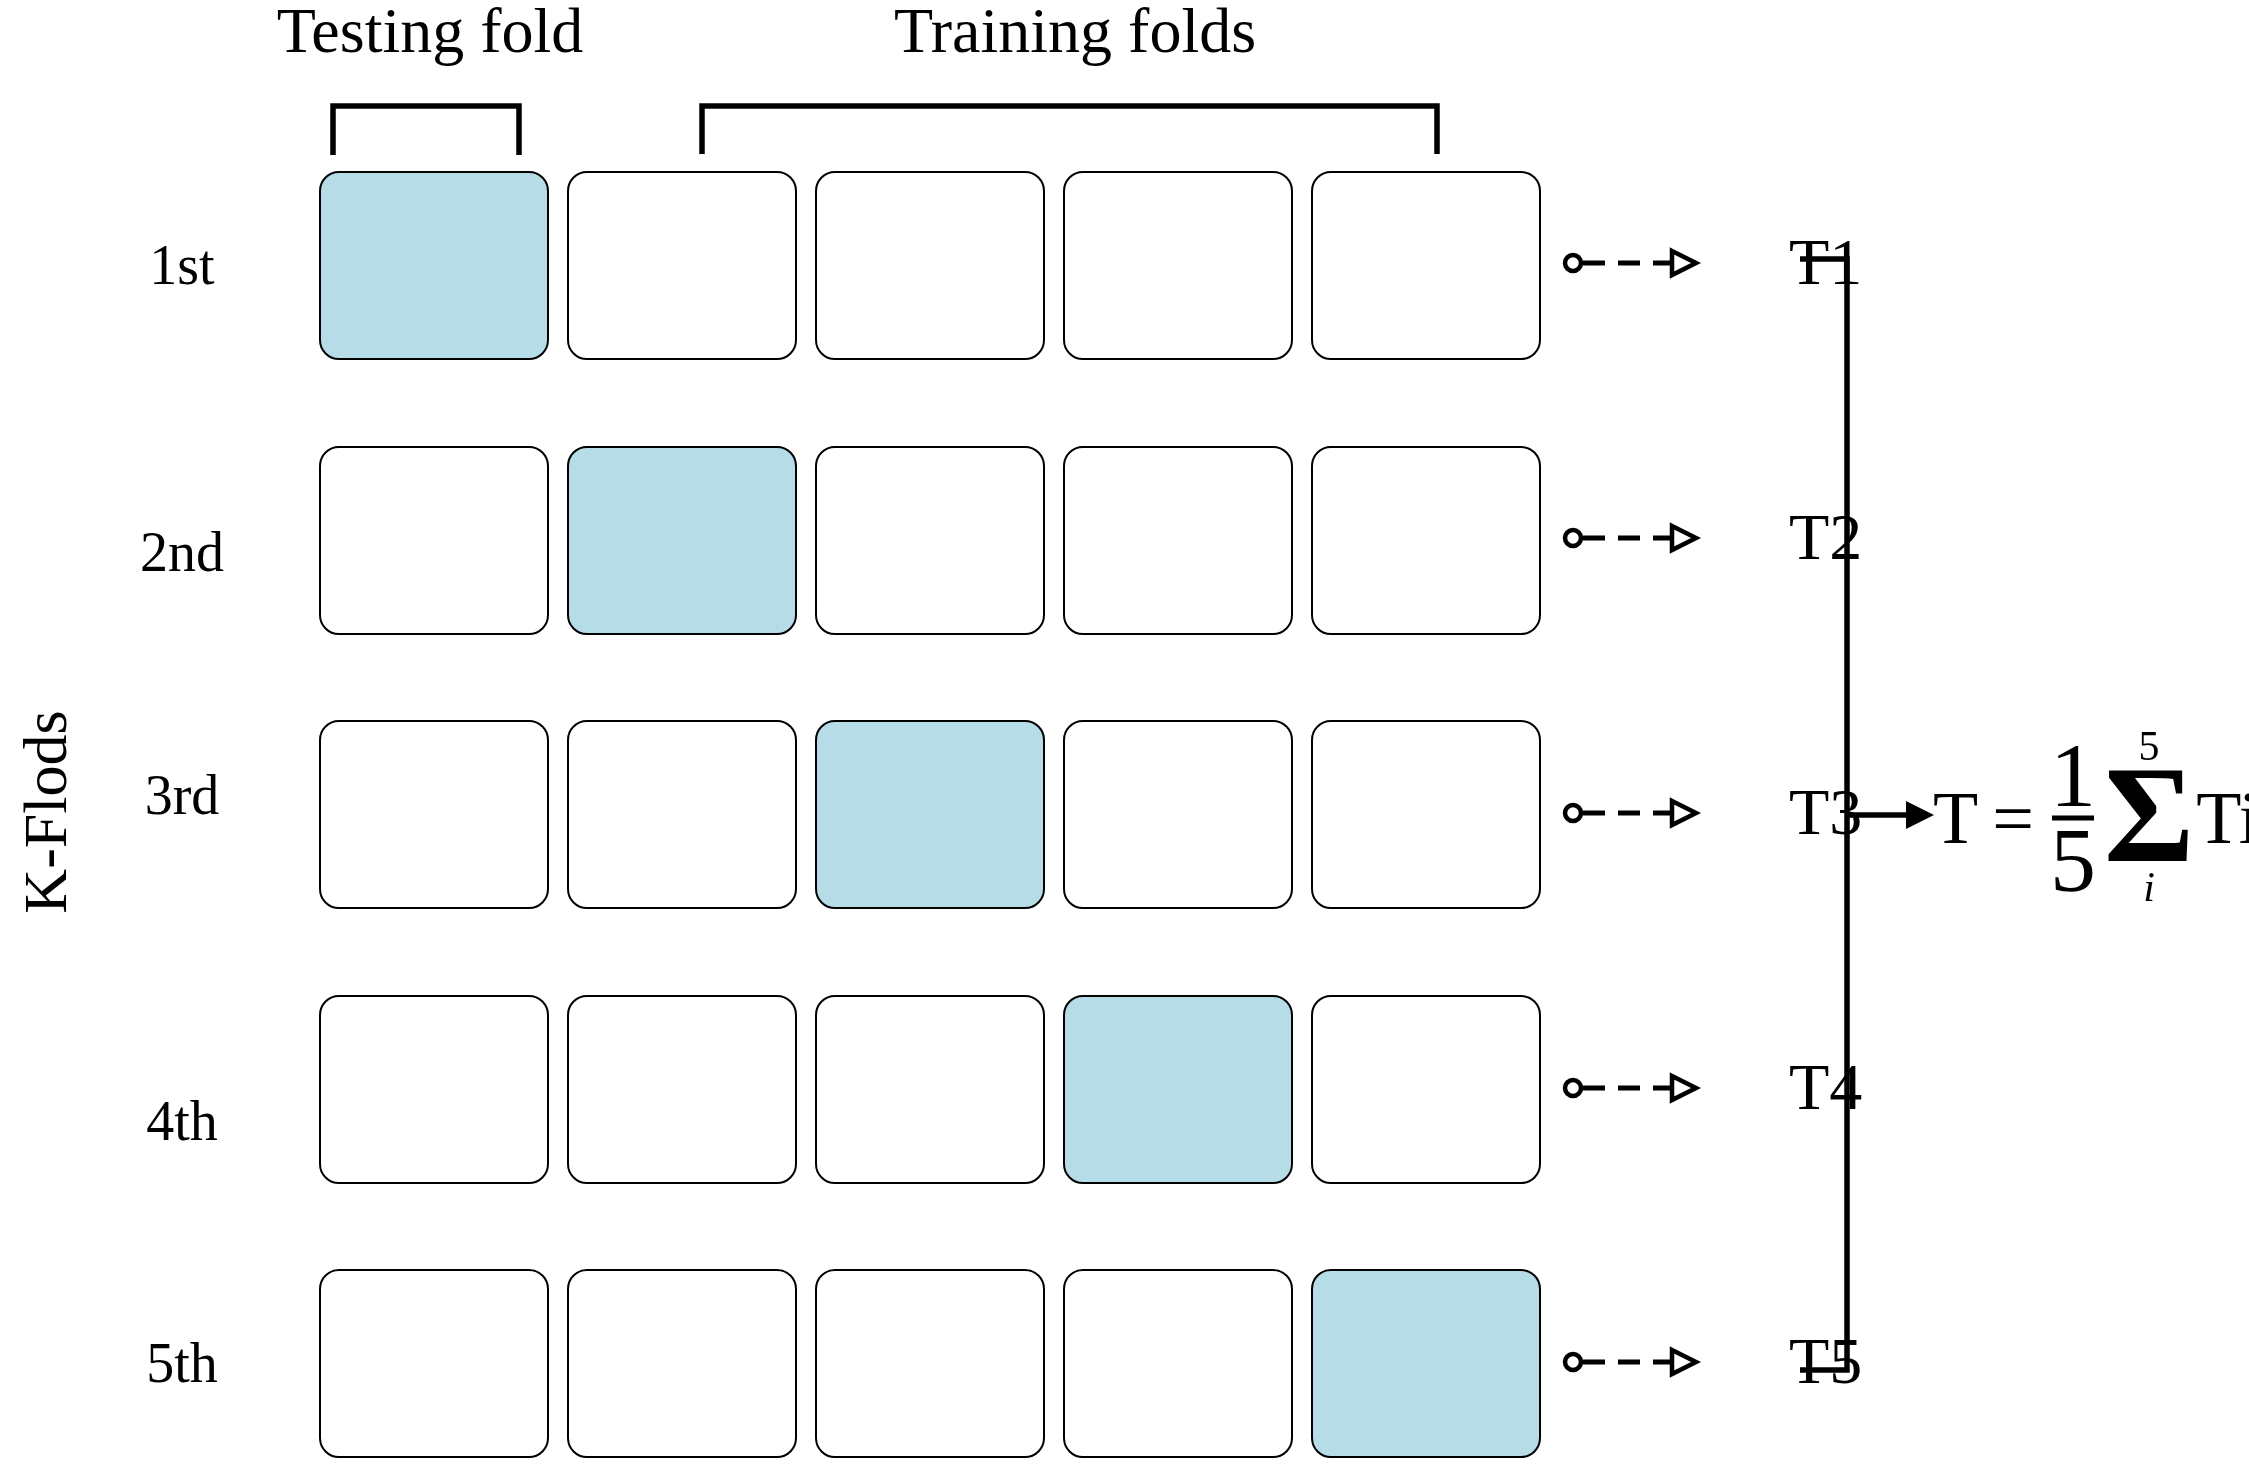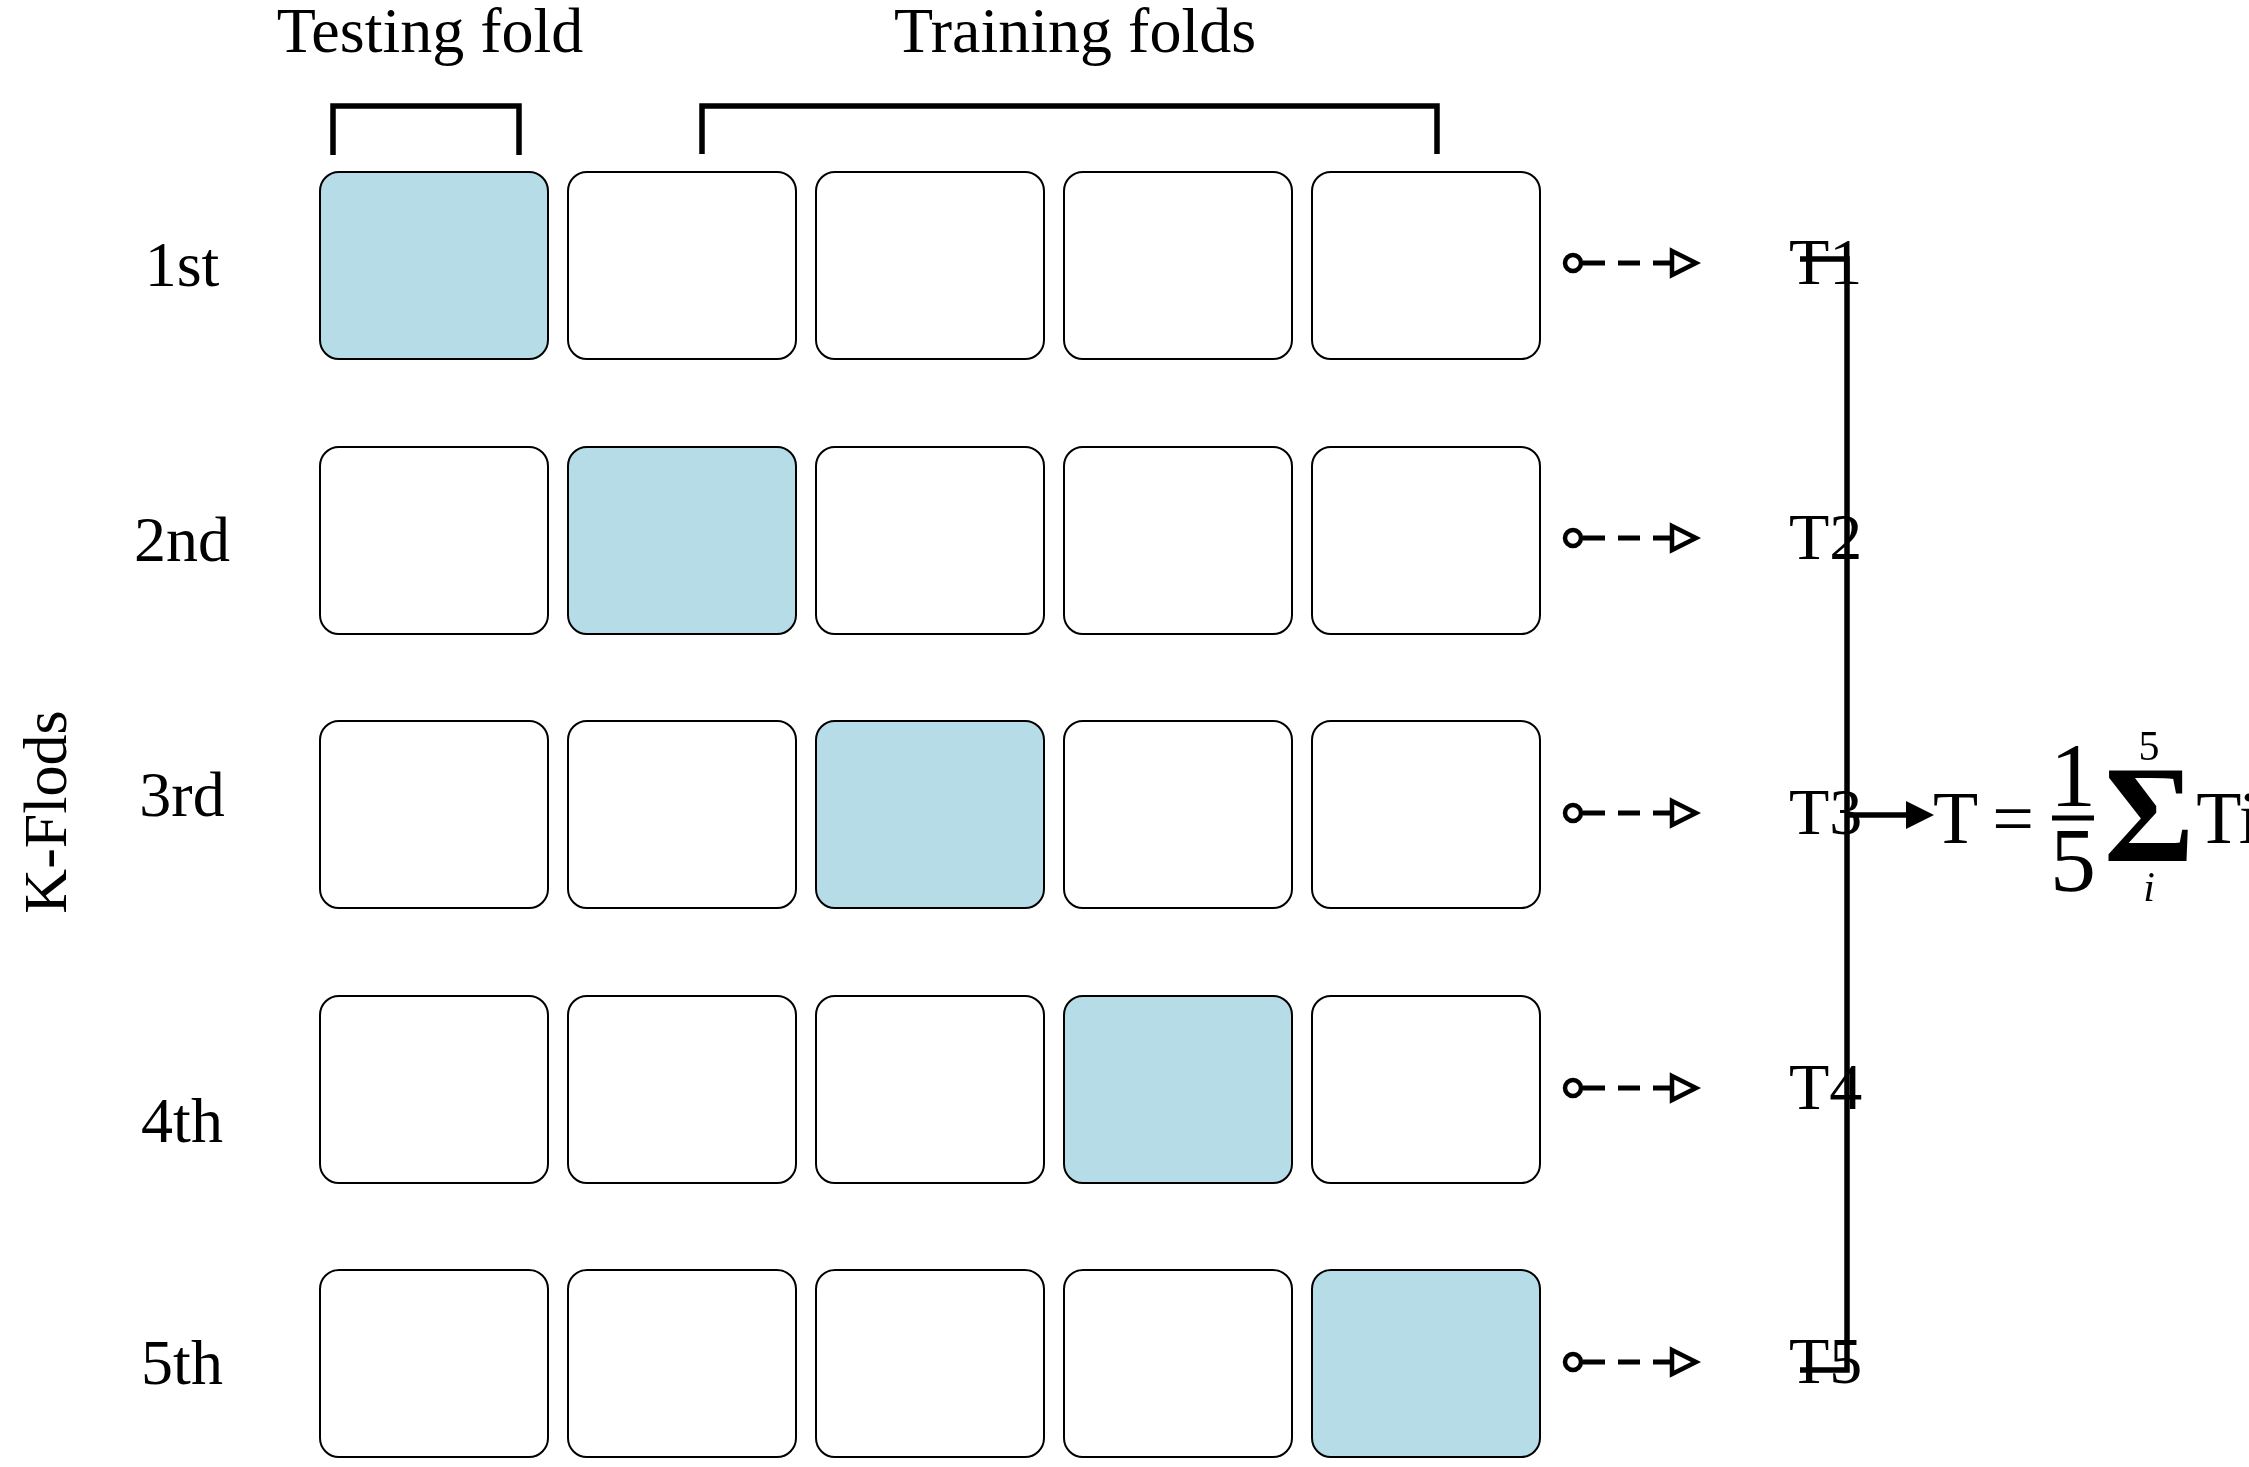--- a/index.html
+++ b/index.html
@@ -39,21 +39,21 @@
     left: 45px;
     top: 812px;
     transform: translate(-50%, -50%) rotate(-90deg);
     font-size: 62px;
     white-space: nowrap;
   }
   .row-label {
     position: absolute;
     left: 182px;
     transform: translate(-50%, -50%);
-    font-size: 64px;
+    font-size: 56px;
     white-space: nowrap;
   }
   .t-label {
     position: absolute;
     left: 1789px;
     transform: translateY(-50%);
     font-size: 66px;
     white-space: nowrap;
   }
   .row-boxes {
@@ -177,21 +177,21 @@
     <line x1="1847" y1="815" x2="1908" y2="815" stroke="#000" stroke-width="5.5"></line>
     <path d="M1906 801 L1934 815 L1906 829 Z" fill="#000"></path>
   </svg>
 
   <div class="top-label testing">Testing fold</div>
   <div class="top-label training">Training folds</div>
 
   <div class="axis-label">K-Flods</div>
 
   <div class="row-label" style="top:265px">1st</div>
-  <div class="row-label" style="top:540px">2nd</div>
+  <div class="row-label" style="top:552px">2nd</div>
   <div class="row-label" style="top:795px">3rd</div>
   <div class="row-label" style="top:1121px">4th</div>
   <div class="row-label" style="top:1363px">5th</div>
 
   <div class="row-boxes" style="top:171px">
       <div class="fold-box testing"></div>
       <div class="fold-box"></div>
       <div class="fold-box"></div>
       <div class="fold-box"></div>
       <div class="fold-box"></div>

